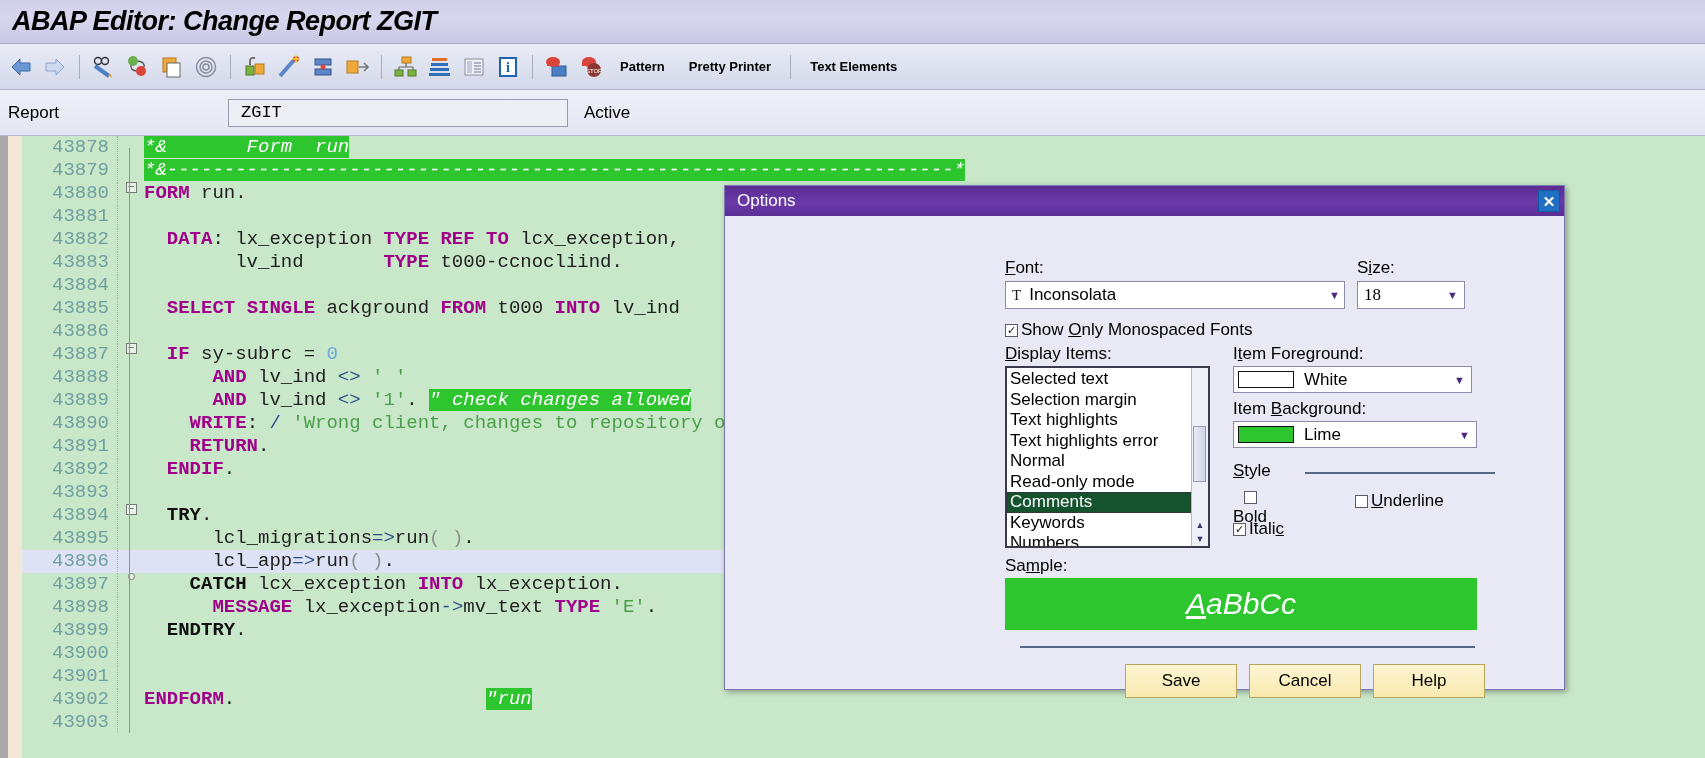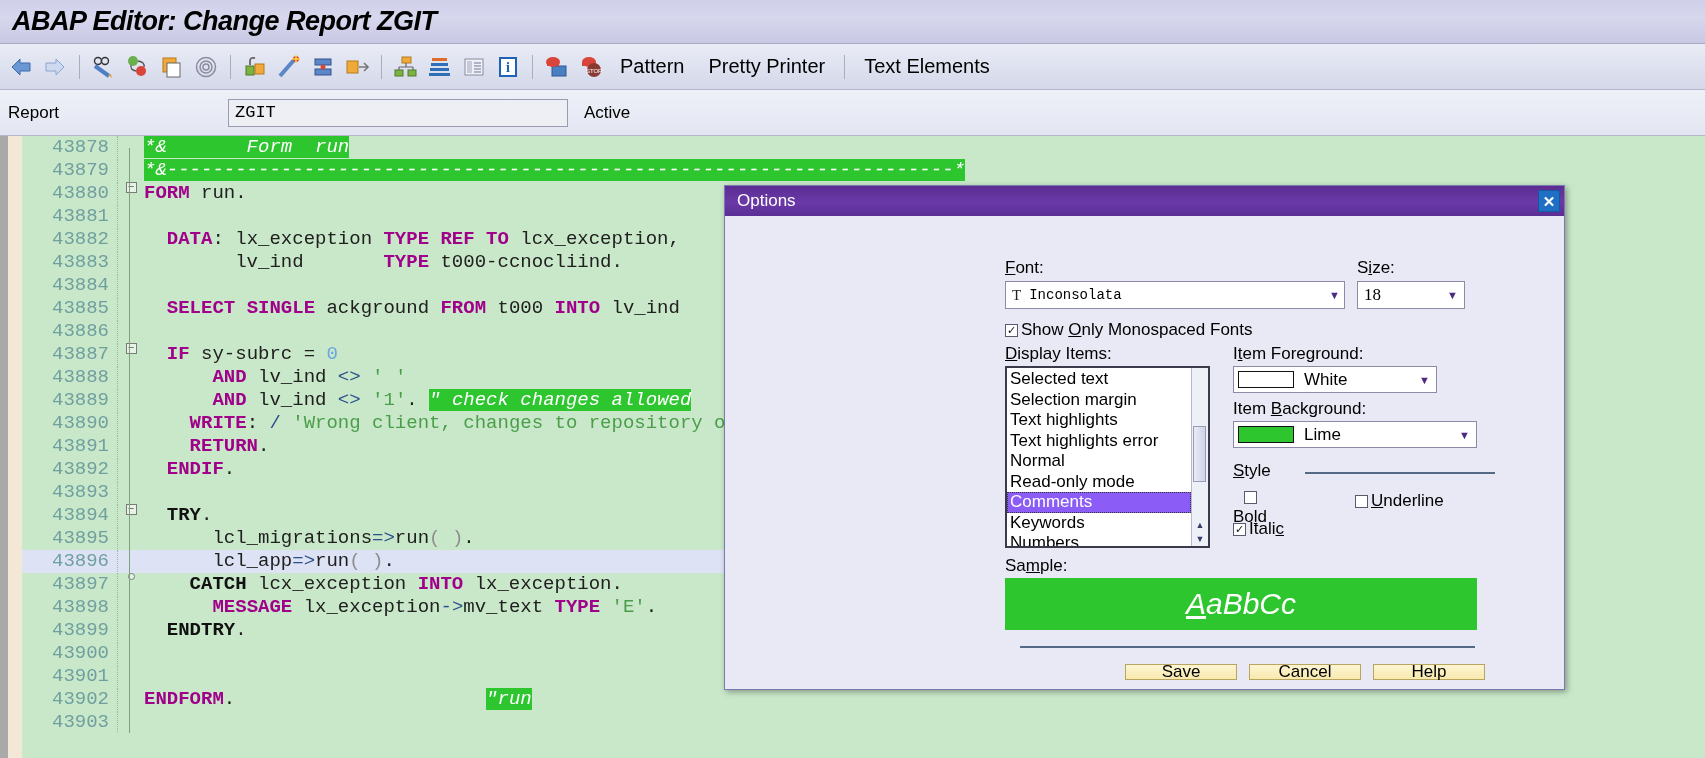--- a/index.html
+++ b/index.html
@@ -31,37 +31,38 @@
     padding:0 6px;
     border-bottom:1px solid #b5b8cc;
   }
   .tbicon{
     width:30px;height:30px;
     display:flex;align-items:center;justify-content:center;
     position:relative;
   }
   .tbsep{ width:1px;height:24px;background:#a9adc2;margin:0 5px; }
   .tbtext{
-    font-size:20px; color:#000; padding:0 10px;
+    font-size:13px; color:#000; padding:0 10px;
     white-space:nowrap;
+    font-weight:bold;
   }
 
   
   #reportbar{
     height:46px; width:100%;
     background:linear-gradient(to bottom,#eef0f8,#e3e6f2);
     display:flex; align-items:center;
     border-bottom:1px solid #b5b8cc;
   }
   #reportlabel{ font-size:17px;color:#000;padding-left:8px;width:228px; }
   #reportinput{
     width:340px;height:28px;
     border:1px solid #9a9ab0; background:#eeeef5;
     font-family:"Liberation Mono", monospace; font-size:17px;
-    padding:0 6px; color:#000;
+    padding:0 12px; color:#000;
     display:flex;align-items:center;
   }
   #reportstatus{ font-size:17px;color:#000;padding-left:16px; }
 
   
   #editor{
     position:absolute; left:0; top:136px; width:1705px; height:622px;
     background:#c9e8c9;
     overflow:hidden;
   }
@@ -150,21 +151,21 @@
   .lbl{ font-size:17px;color:#000;white-space:nowrap; }
   .lbl u{ text-decoration:underline; }
 
   #fontlabel{ position:absolute;left:280px;top:42px; }
   #fontcombo{
     position:absolute;left:280px;top:65px;width:340px;height:28px;
     background:#fff;border:1px solid #8b8ba8;
     display:flex;align-items:center;padding:0 4px;cursor:pointer;
   }
   #fontcombo .fglyph{ font-family:"Liberation Serif",serif;font-size:15px;margin:0 8px 0 2px;color:#222; }
-  #fontcombo .fname{ font-family:Liberation Mono, monospace;font-size:14px;color:#000; }
+  #fontcombo .fname{ font-family:Liberation Sans, sans-serif;font-size:17px;color:#000; }
   #fontcombo .arrow{ margin-left:auto;color:#4b2a80;font-size:11px; }
 
   #sizelabel{ position:absolute;left:632px;top:42px; }
   #sizecombo{
     position:absolute;left:632px;top:65px;width:108px;height:28px;
     background:#fff;border:1px solid #8b8ba8;
     display:flex;align-items:center;padding:0 6px;cursor:pointer;
   }
   #sizecombo .sval{ font-family:"Liberation Serif",serif;font-size:17px;color:#000; }
   #sizecombo .arrow{ margin-left:auto;color:#4b2a80;font-size:11px; }
@@ -178,35 +179,35 @@
   }
 
   #displabel{ position:absolute;left:280px;top:128px; }
   #displist{
     position:absolute;left:280px;top:150px;width:205px;height:182px;
     background:#fff;border:2px solid #3a3a4a;display:flex;
     overflow:hidden;
   }
   #listitems{ flex:1;padding:1px 0 0 0; }
   .litem{ font-size:17px;color:#000;padding:0 3px;line-height:20.5px;white-space:nowrap;cursor:pointer; }
-  .litem.sel{ background:#8b5cf6;color:#fff;outline:1px dotted #333;outline-offset:-1px; }
+  .litem.sel{ background:#14532d;color:#fff;outline:1px dotted #333;outline-offset:-1px; }
   #listscroll{
     width:17px;background:#eef0f8;border-left:1px solid #b8bacc;
     display:flex;flex-direction:column;
   }
   #listscroll .thumb{
     position:absolute;right:2px;top:58px;width:13px;height:56px;
     background:linear-gradient(to right,#e9ebf6,#cfd3e8);
     border:1px solid #9a9cb4;
   }
   .sbtn{ height:14px;display:flex;align-items:center;justify-content:center;font-size:9px;color:#3a3a6a;cursor:pointer; }
 
   #fglabel{ position:absolute;left:508px;top:128px; }
   #fgcombo{
-    position:absolute;left:508px;top:150px;width:204px;height:27px;
+    position:absolute;left:508px;top:150px;width:239px;height:27px;
     background:#fff;border:1px solid #8b8ba8;
     display:flex;align-items:center;padding:0 4px;cursor:pointer;
   }
   #bglabel{ position:absolute;left:508px;top:183px; }
   #bgcombo{
     position:absolute;left:508px;top:205px;width:244px;height:27px;
     background:#fff;border:1px solid #8b8ba8;
     display:flex;align-items:center;padding:0 4px;cursor:pointer;
   }
   .swatch{ width:56px;height:17px;border:1px solid #111;flex:0 0 56px; }
@@ -227,21 +228,21 @@
   }
   #sampletext{
     color:#fff;font-style:italic;font-size:30px;
     font-family:"Liberation Sans",sans-serif;
   }
   #sampletext .ul{ text-decoration:underline; }
 
   #btnsep{ position:absolute;left:295px;top:430px;width:455px;height:2px;background:#546a84; }
   #btnrow{ position:absolute;left:400px;top:448px;display:flex;gap:12px; }
   .dlgbtn{
-    width:112px;height:16px;
+    width:112px;height:34px;
     background:linear-gradient(to bottom,#fdf5d3,#f8e9ae);
     border:1px solid #b9a55e;
     display:flex;align-items:center;justify-content:center;
     font-size:17px;color:#000;cursor:pointer;
   }
 </style>
 </head>
 <body>
 
 <div id="titlebar">

